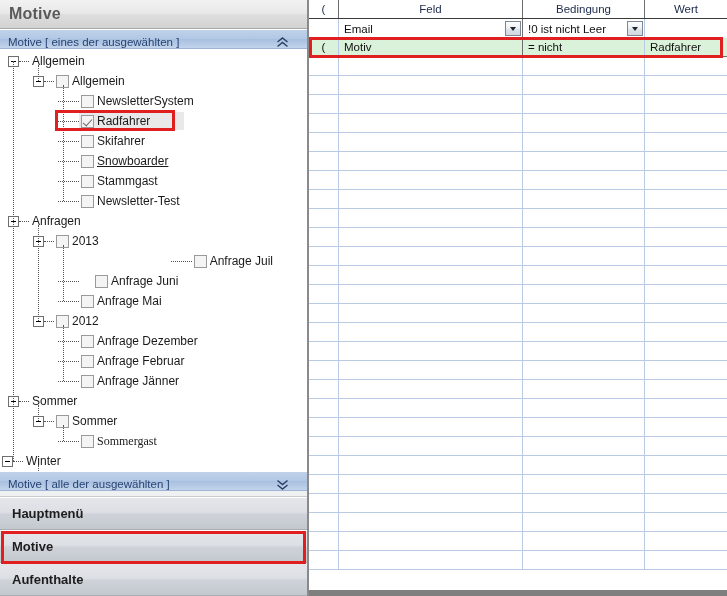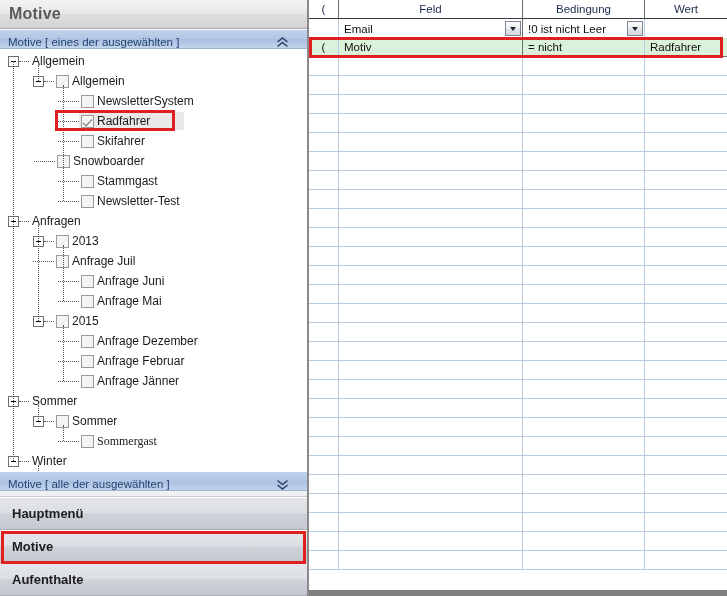--- a/index.html
+++ b/index.html
@@ -305,21 +305,21 @@
             <span class="nlabel">Radfahrer</span>
           </span>
         </div>
         <div class="node" style="padding-left: 58px;">
           <span class="stub-only"></span>
           <span class="nlabel-wrap">
             <span class="cb"></span>
             <span class="nlabel">Skifahrer</span>
           </span>
         </div>
-        <div class="node" style="padding-left: 34px;">
+        <div class="node" style="padding-left: 58px; text-decoration: underline;">
           <span class="stub-only"></span>
           <span class="nlabel-wrap">
             <span class="cb"></span>
             <span class="nlabel">Snowboarder</span>
           </span>
         </div>
         <div class="node" style="padding-left: 58px;">
           <span class="stub-only"></span>
           <span class="nlabel-wrap">
             <span class="cb"></span>
@@ -341,93 +341,93 @@
           </span>
         </div>
         <div class="node" style="padding-left: 33px;">
           <span class="expander"></span>
           <span class="stub"></span>
           <span class="nlabel-wrap">
             <span class="cb"></span>
             <span class="nlabel">2013</span>
           </span>
         </div>
+        <div class="node" style="padding-left: 33px; justify-content: flex-end;">
+          <span class="stub-only"></span>
+          <span class="nlabel-wrap">
+            <span class="cb"></span>
+            <span class="nlabel">Anfrage Juil</span>
+          </span>
+        </div>
+        <div class="node" style="padding-left: 58px; gap: 14px;">
+          <span class="stub-only"></span>
+          <span class="nlabel-wrap">
+            <span class="cb"></span>
+            <span class="nlabel">Anfrage Juni</span>
+          </span>
+        </div>
+        <div class="node" style="padding-left: 58px;">
+          <span class="stub-only"></span>
+          <span class="nlabel-wrap">
+            <span class="cb"></span>
+            <span class="nlabel">Anfrage Mai</span>
+          </span>
+        </div>
         <div class="node" style="padding-left: 33px;">
-          <span class="stub-only"></span>
-          <span class="nlabel-wrap">
-            <span class="cb"></span>
-            <span class="nlabel">Anfrage Juil</span>
-          </span>
-        </div>
-        <div class="node" style="padding-left: 58px;">
-          <span class="stub-only"></span>
-          <span class="nlabel-wrap">
-            <span class="cb"></span>
-            <span class="nlabel">Anfrage Juni</span>
-          </span>
-        </div>
-        <div class="node" style="padding-left: 58px;">
-          <span class="stub-only"></span>
-          <span class="nlabel-wrap">
-            <span class="cb"></span>
-            <span class="nlabel">Anfrage Mai</span>
+          <span class="expander"></span>
+          <span class="stub"></span>
+          <span class="nlabel-wrap">
+            <span class="cb"></span>
+            <span class="nlabel">2012</span>
+          </span>
+        </div>
+        <div class="node" style="padding-left: 58px;">
+          <span class="stub-only"></span>
+          <span class="nlabel-wrap">
+            <span class="cb"></span>
+            <span class="nlabel">Anfrage Dezember</span>
+          </span>
+        </div>
+        <div class="node" style="padding-left: 58px;">
+          <span class="stub-only"></span>
+          <span class="nlabel-wrap">
+            <span class="cb"></span>
+            <span class="nlabel">Anfrage Februar</span>
+          </span>
+        </div>
+        <div class="node" style="padding-left: 58px;">
+          <span class="stub-only"></span>
+          <span class="nlabel-wrap">
+            <span class="cb"></span>
+            <span class="nlabel">Anfrage Jänner</span>
+          </span>
+        </div>
+        <div class="node" style="padding-left: 8px;">
+          <span class="expander"></span>
+          <span class="stub"></span>
+          <span class="nlabel-wrap">
+            <span class="nlabel">Sommer</span>
           </span>
         </div>
         <div class="node" style="padding-left: 33px;">
           <span class="expander"></span>
           <span class="stub"></span>
           <span class="nlabel-wrap">
             <span class="cb"></span>
-            <span class="nlabel">2015</span>
-          </span>
-        </div>
-        <div class="node" style="padding-left: 58px;">
-          <span class="stub-only"></span>
-          <span class="nlabel-wrap">
-            <span class="cb"></span>
-            <span class="nlabel">Anfrage Dezember</span>
-          </span>
-        </div>
-        <div class="node" style="padding-left: 58px;">
-          <span class="stub-only"></span>
-          <span class="nlabel-wrap">
-            <span class="cb"></span>
-            <span class="nlabel">Anfrage Februar</span>
-          </span>
-        </div>
-        <div class="node" style="padding-left: 58px;">
-          <span class="stub-only"></span>
-          <span class="nlabel-wrap">
-            <span class="cb"></span>
-            <span class="nlabel">Anfrage Jänner</span>
-          </span>
-        </div>
-        <div class="node" style="padding-left: 8px;">
-          <span class="expander"></span>
-          <span class="stub"></span>
-          <span class="nlabel-wrap">
             <span class="nlabel">Sommer</span>
           </span>
         </div>
-        <div class="node" style="padding-left: 33px;">
-          <span class="expander"></span>
-          <span class="stub"></span>
-          <span class="nlabel-wrap">
-            <span class="cb"></span>
-            <span class="nlabel">Sommer</span>
-          </span>
-        </div>
         <div class="node" style="padding-left: 58px; font-family: Liberation Serif, serif;">
           <span class="stub-only"></span>
           <span class="nlabel-wrap">
             <span class="cb"></span>
             <span class="nlabel">Sommergast</span>
           </span>
         </div>
-        <div class="node" style="padding-left: 8px;">
+        <div class="node" style="padding-left: 2px;">
           <span class="expander"></span>
           <span class="stub"></span>
           <span class="nlabel-wrap">
             <span class="nlabel">Winter</span>
           </span>
         </div>
         <div class="node" style="padding-left: 33px;"></div>
         <div class="vline" style="left: 13px; top: 12px; height: 400px;"></div>
         <div class="vline" style="left: 38px; top: 32px; height: 0px;"></div>
         <div class="vline" style="left: 38px; top: 16px; height: 16px;"></div>

